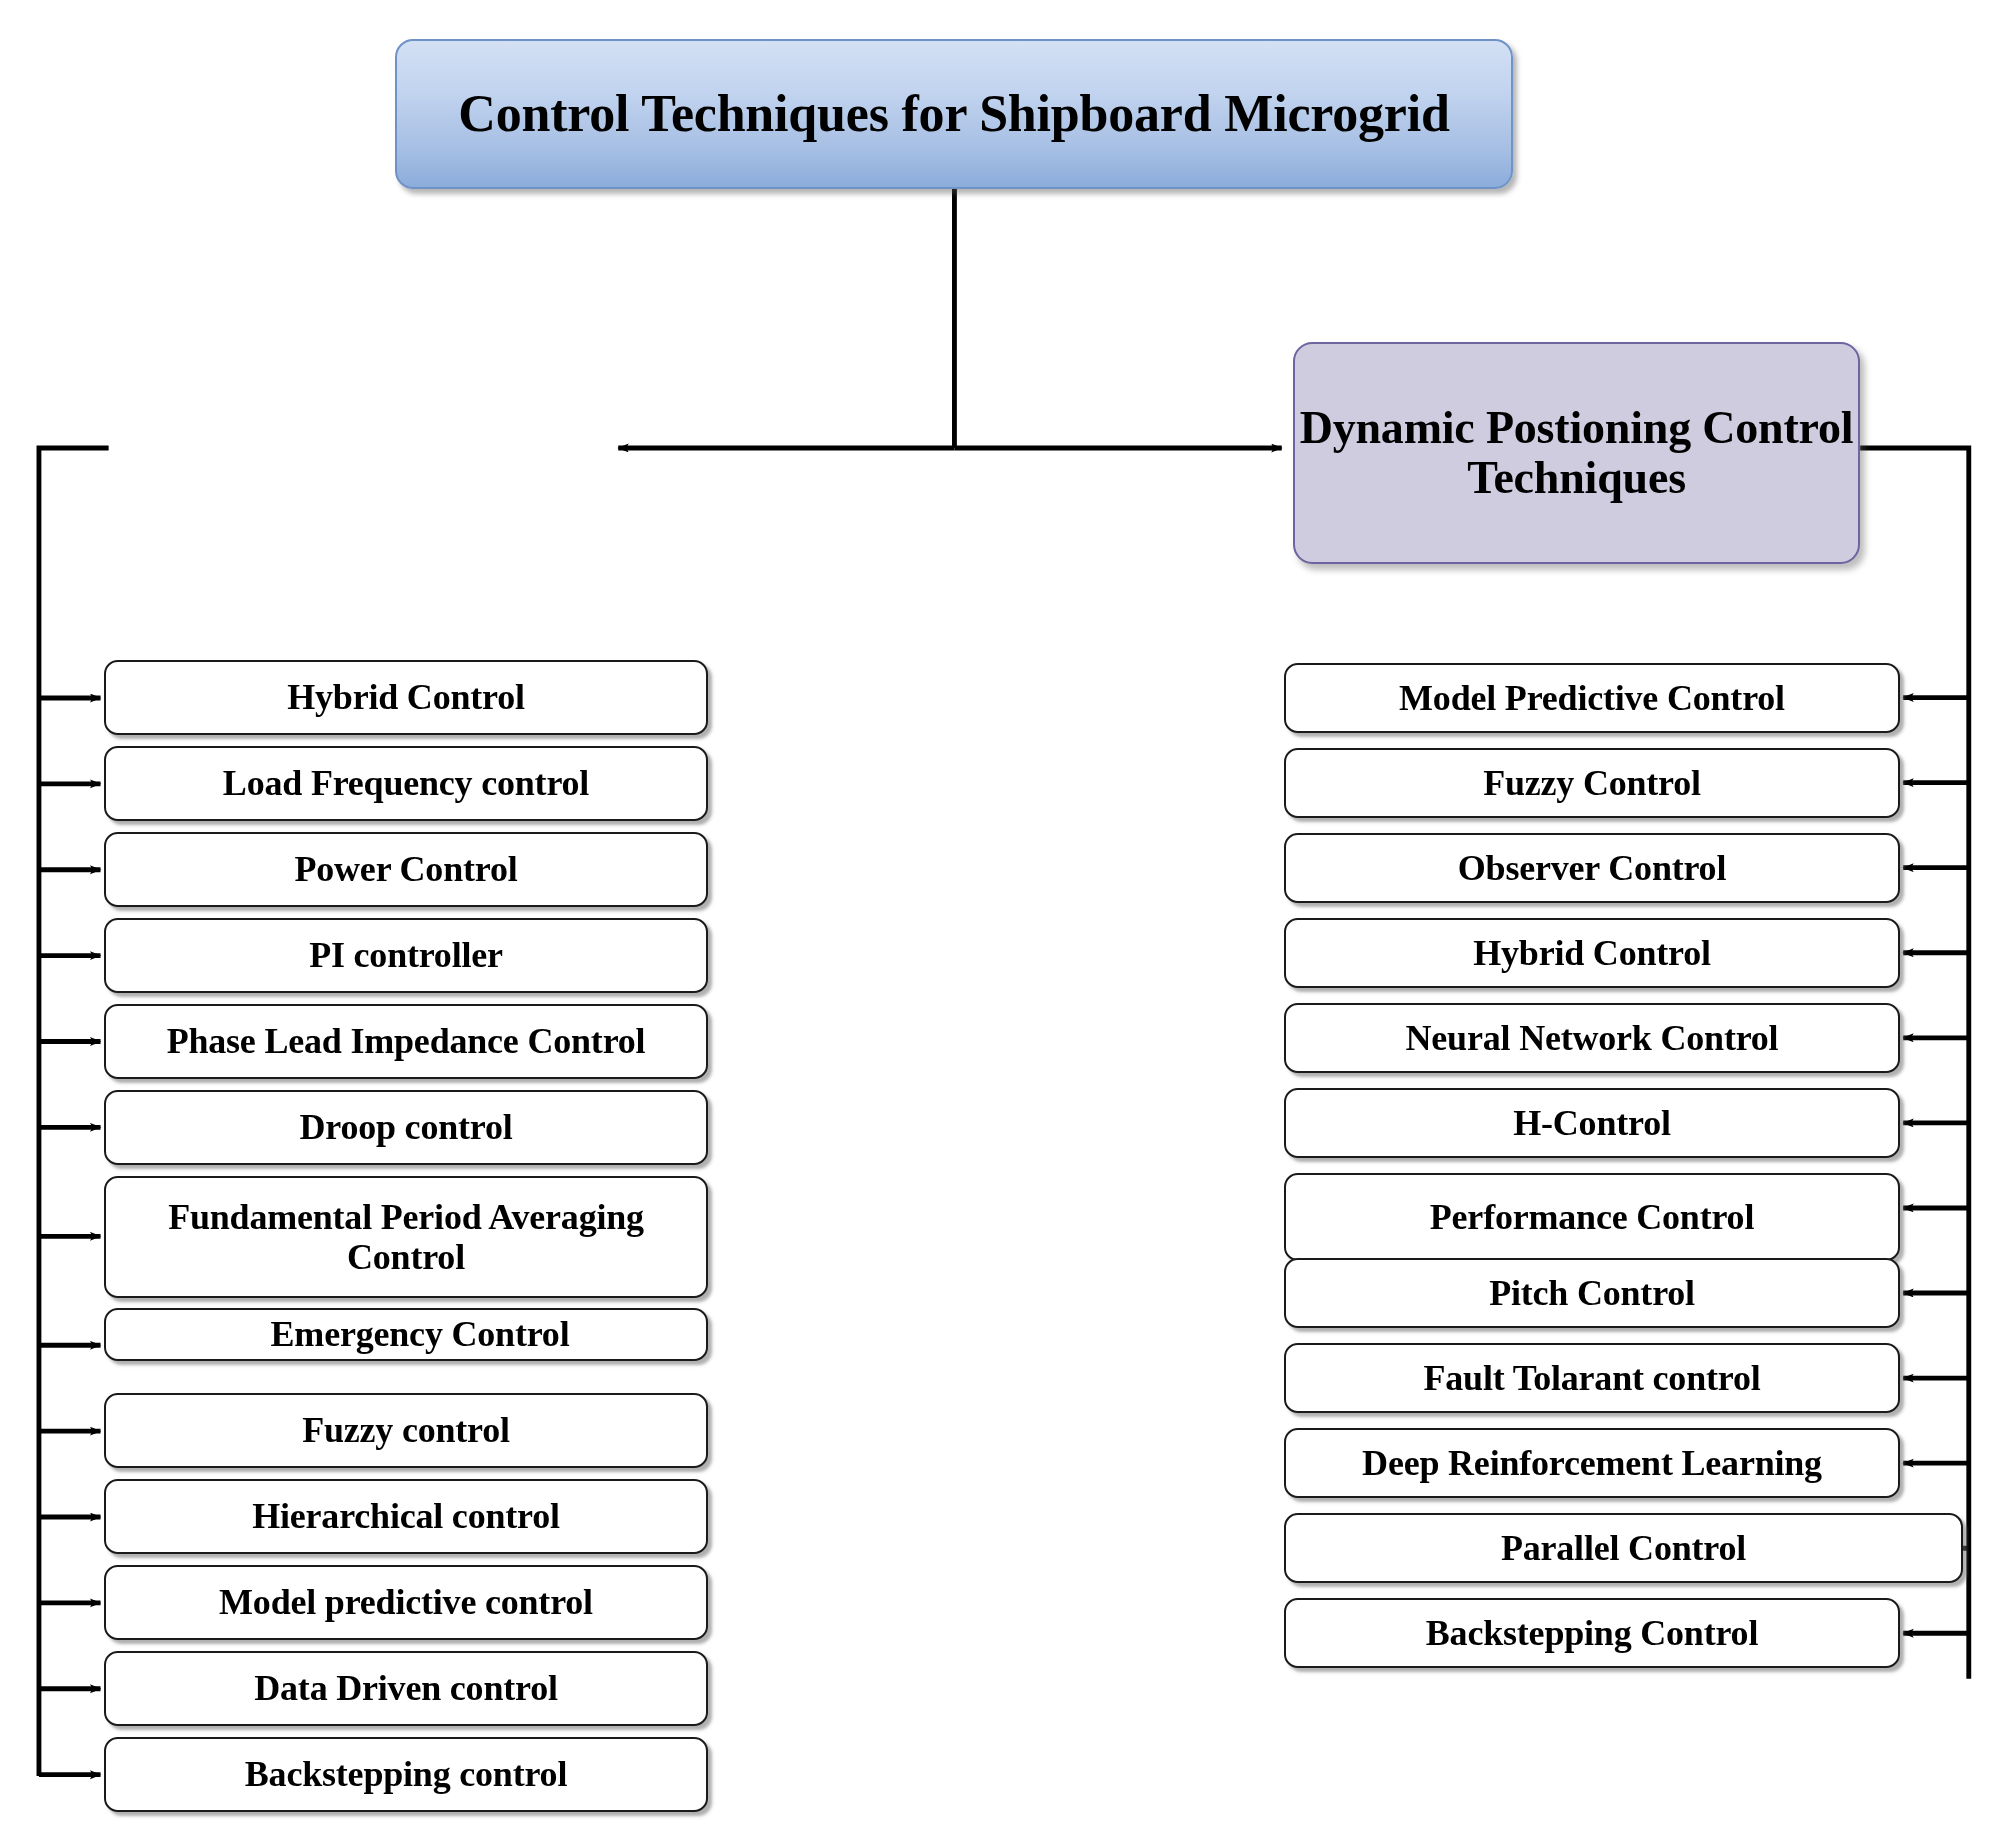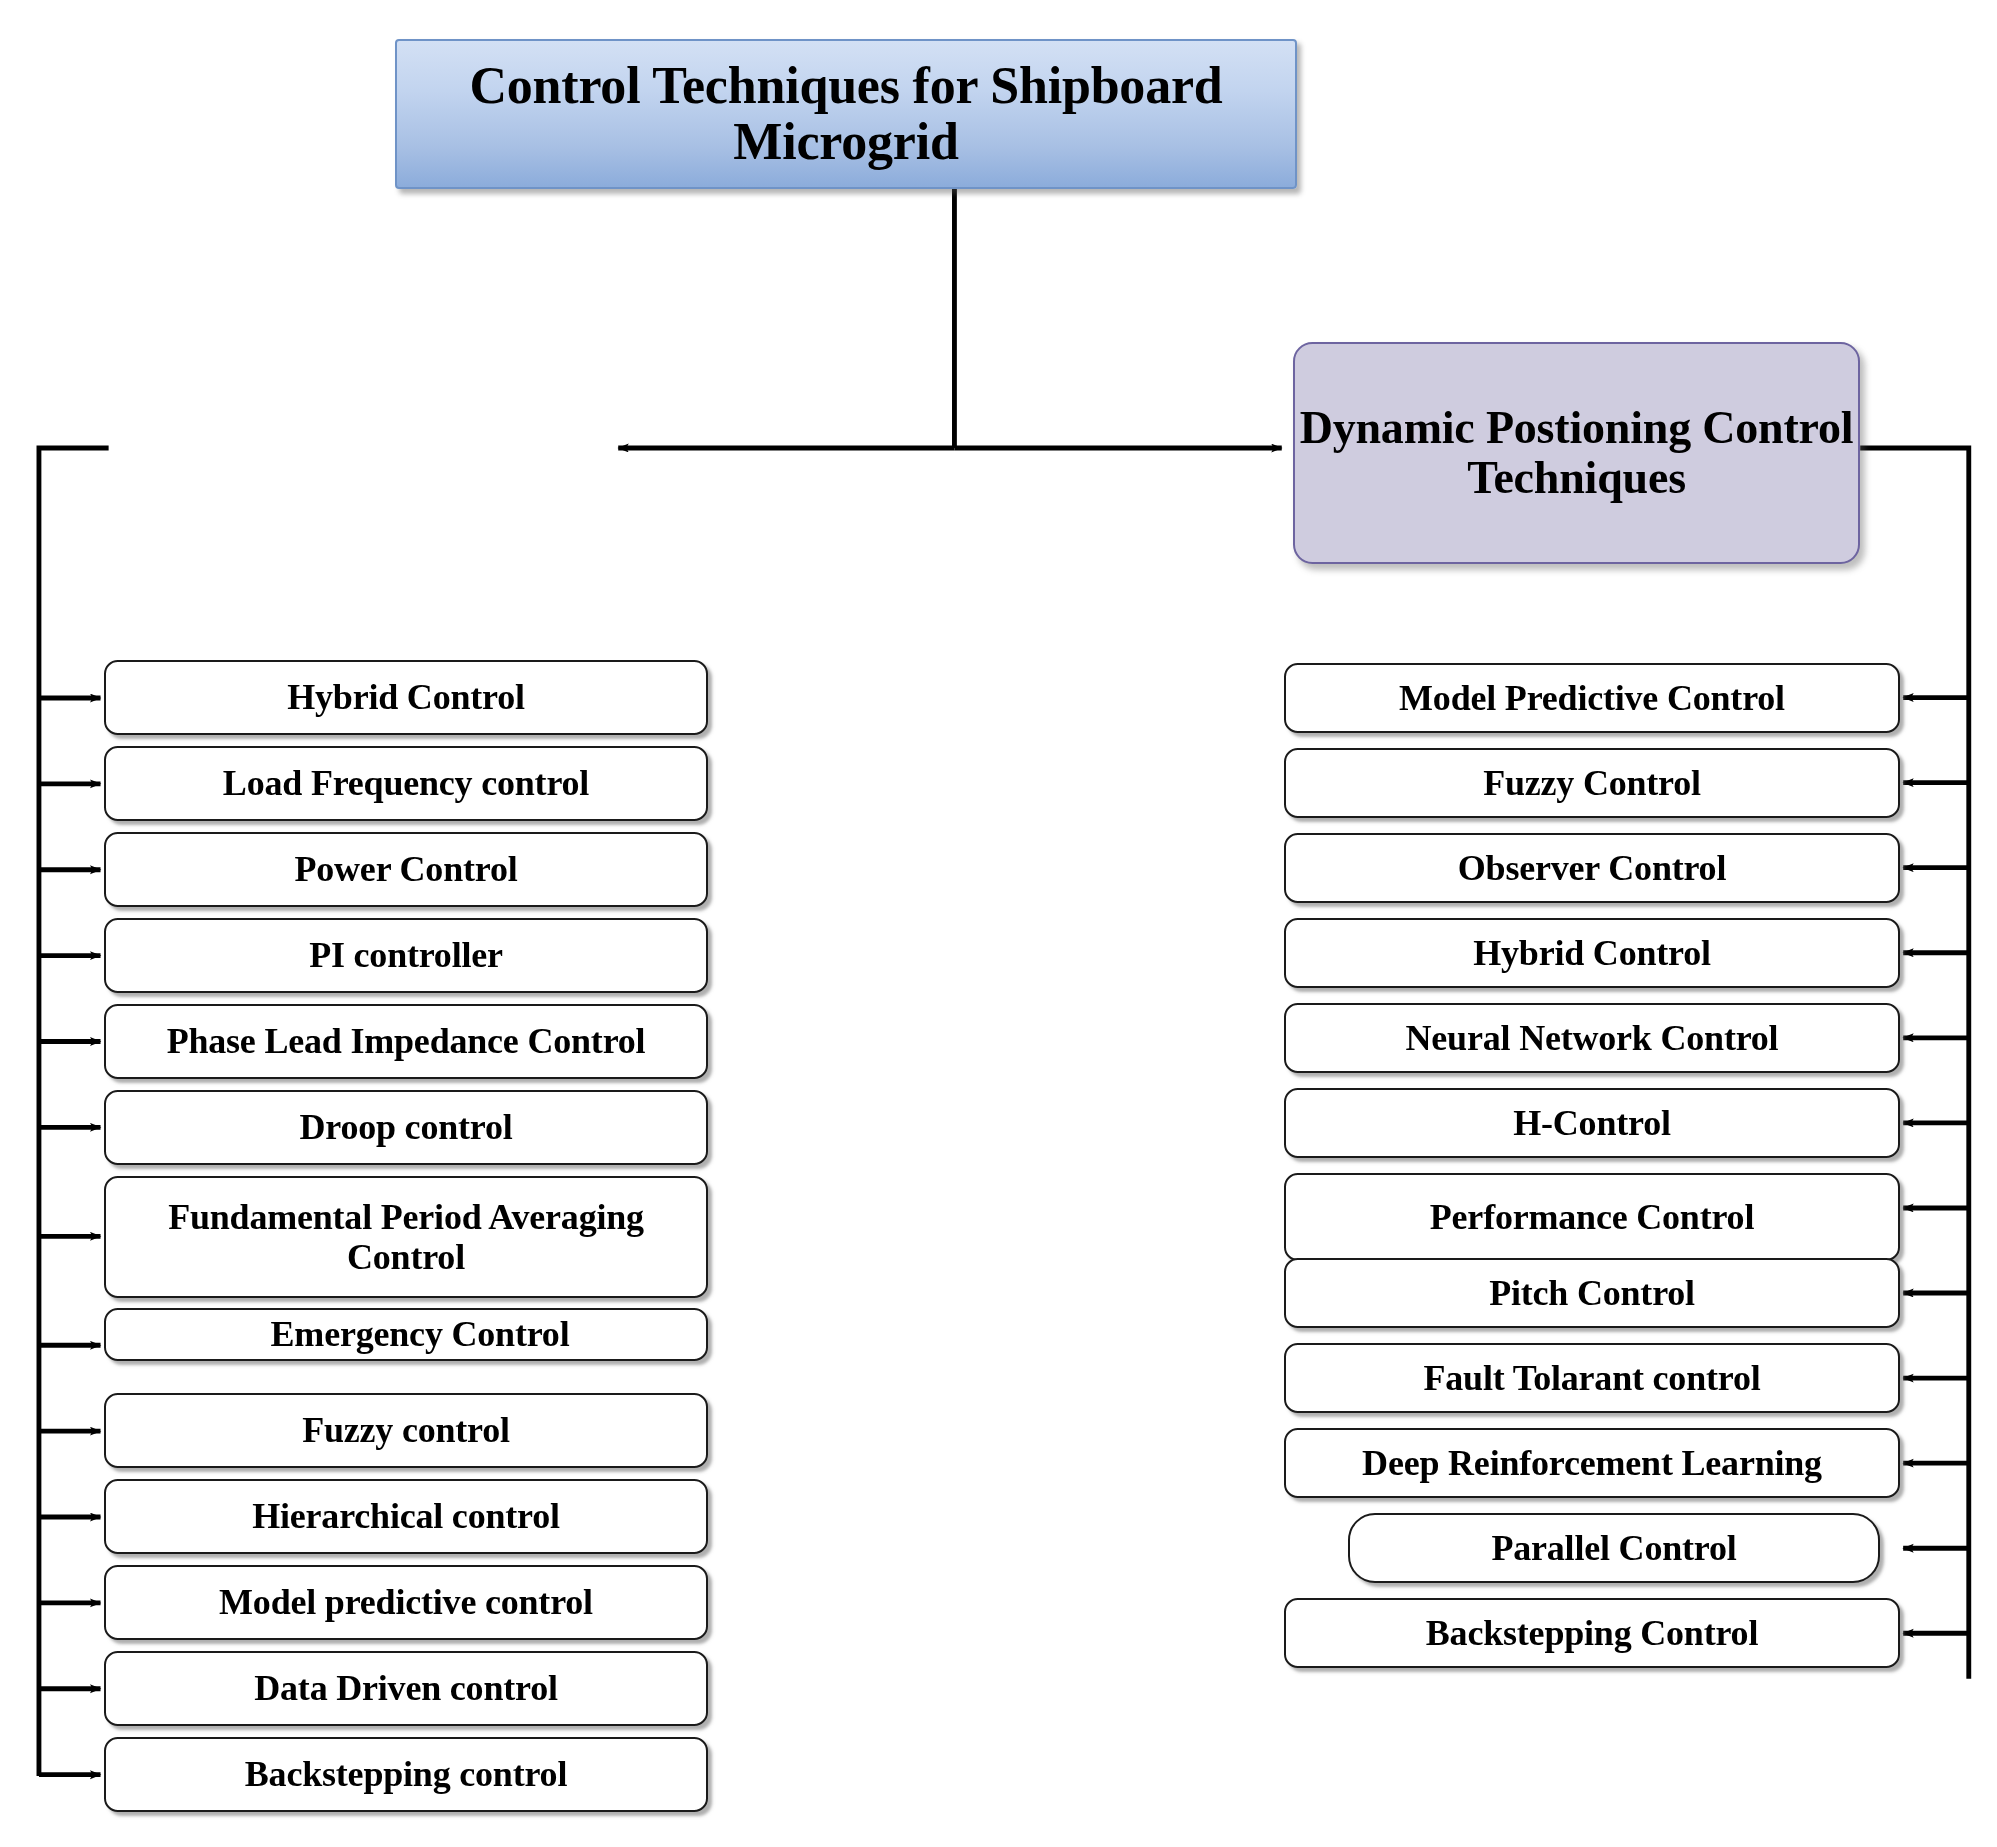--- a/index.html
+++ b/index.html
@@ -15,22 +15,22 @@
   
   .node{
     position:absolute;z-index:3;box-sizing:border-box;
     display:flex;align-items:center;justify-content:center;text-align:center;
     font-weight:bold;color:#000000;line-height:1.08;
     letter-spacing:-0.2px;
   }
 
   
   .root{
-    left:395px;top:39px;width:902px;height:150px;
-    border:2.4px solid #6f93c7;border-radius:4px;
+    left:395px;top:39px;width:1118px;height:150px;
+    border:2.4px solid #6f93c7;border-radius:18px;
     background:linear-gradient(180deg,#d3e0f4 0%,#c2d4ef 34%,#a8c0e4 72%,#8cacdb 100%);
     box-shadow:4px 4.9px 5.7px rgba(80,80,80,.42);
     font-size:52px;
   }
 
   
   .branch{
     border-radius:19.4px;box-shadow:4.9px 5.7px 6.5px rgba(95,95,95,.40);
     font-size:46px;
   }
@@ -185,21 +185,21 @@
       </div>
       <div class="node leaf" style="left: 1284px; top: 1258px; width: 616px; height: 70px;">
         <span>Pitch Control</span>
       </div>
       <div class="node leaf" style="left: 1284px; top: 1343px; width: 616px; height: 70px;">
         <span>Fault Tolarant control</span>
       </div>
       <div class="node leaf" style="left: 1284px; top: 1428px; width: 616px; height: 70px;">
         <span>Deep Reinforcement Learning</span>
       </div>
-      <div class="node leaf" style="left: 1348px; top: 1513px; width: 532px; height: 70px; border-radius: 27px;">
+      <div class="node leaf" style="left: 1284px; top: 1513px; width: 679px; height: 70px;">
         <span>Parallel Control</span>
       </div>
       <div class="node leaf" style="left: 1284px; top: 1598px; width: 616px; height: 70px;">
         <span>Backstepping Control</span>
       </div>
     </div>
 
 </div>
 
 

